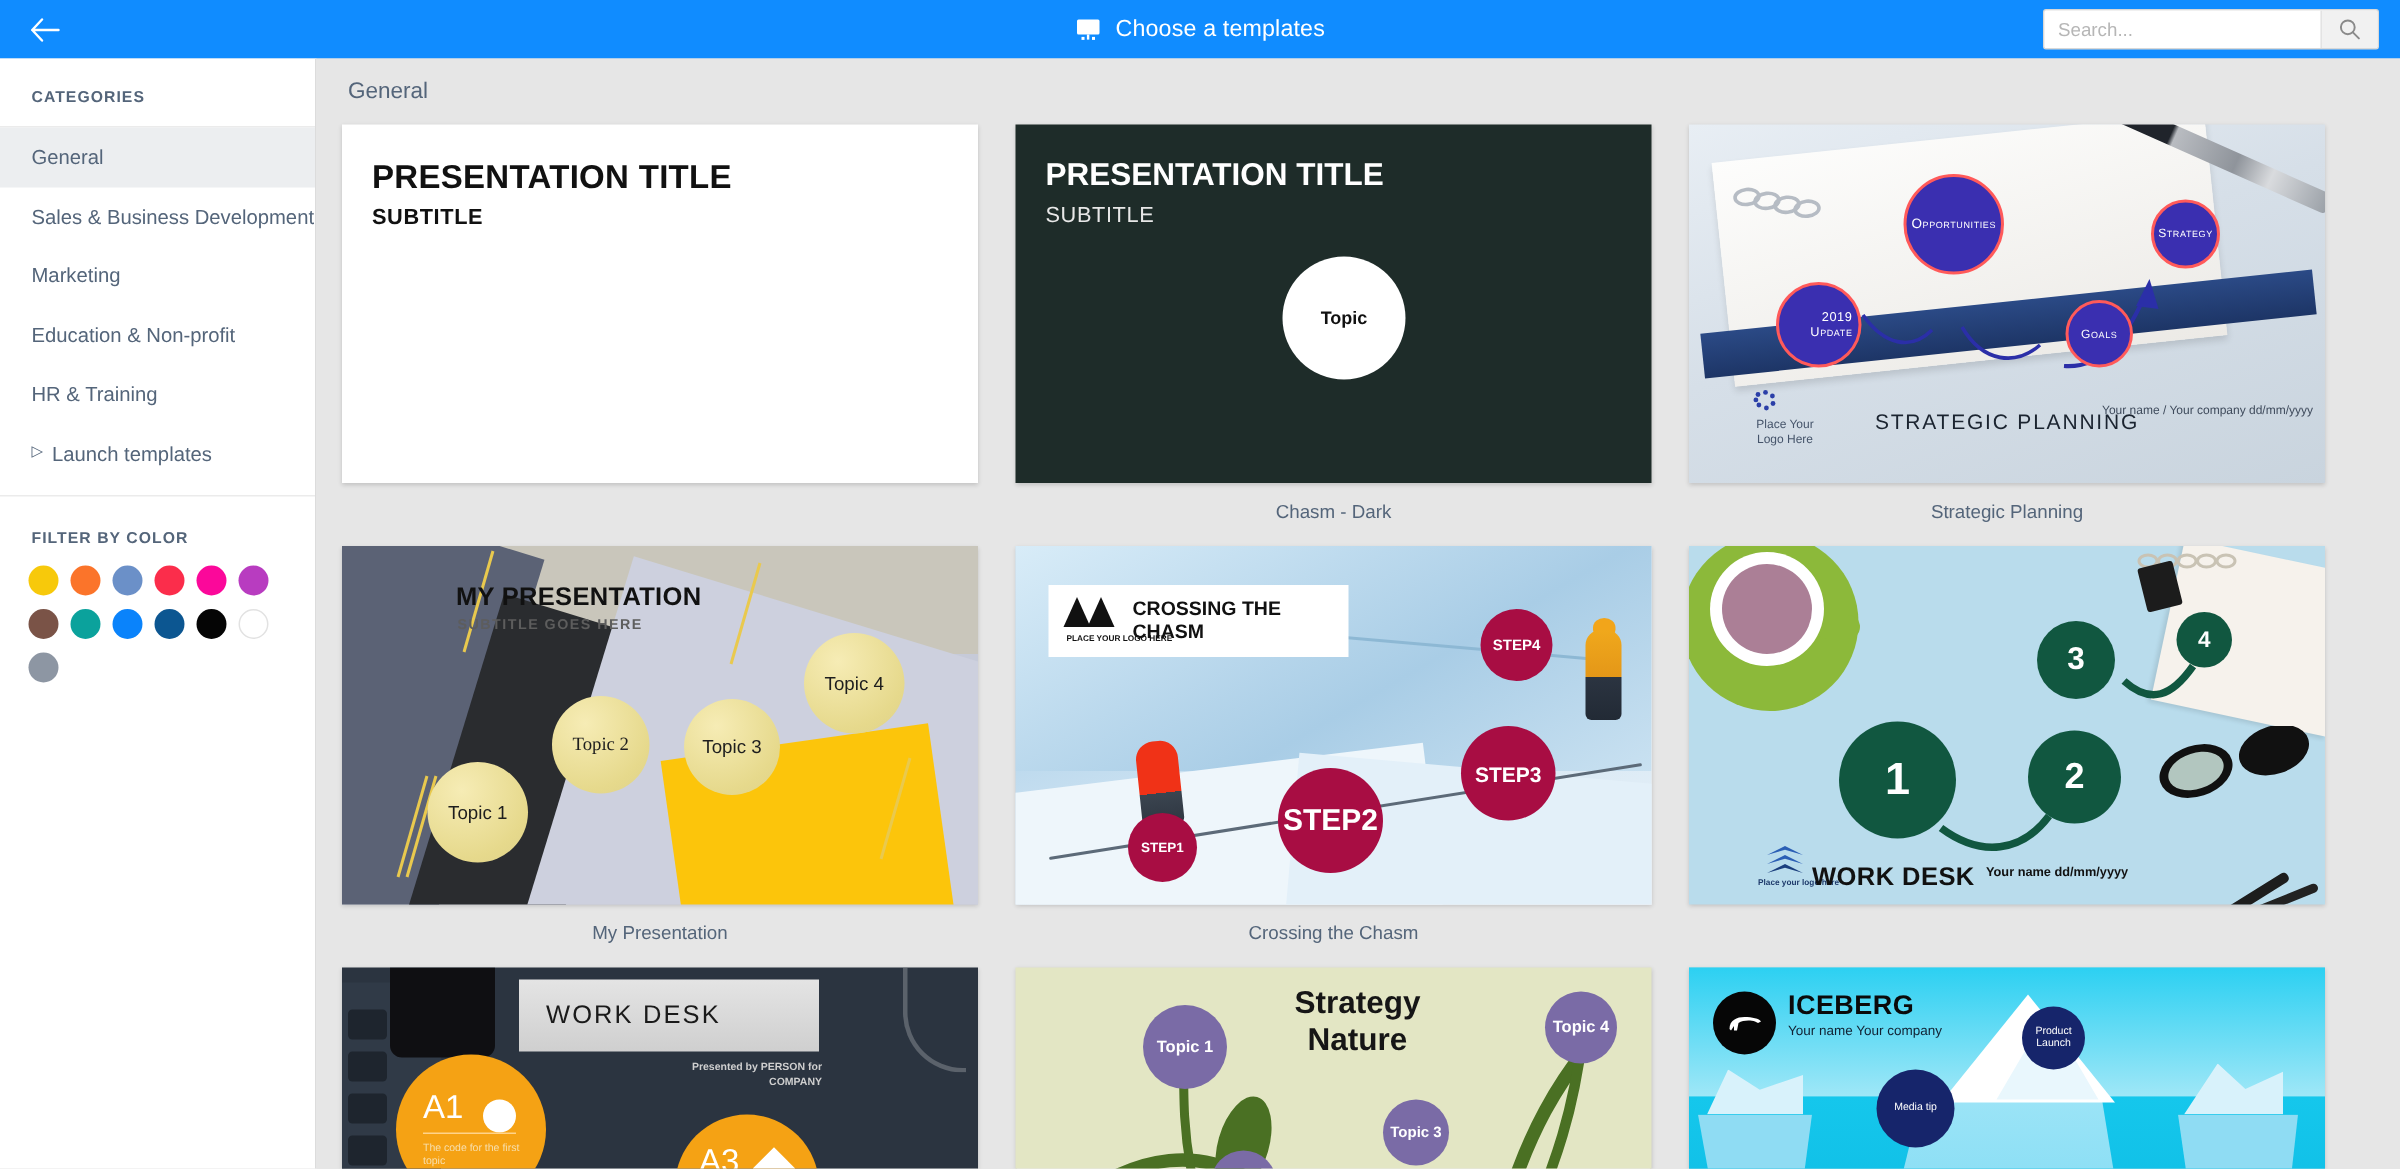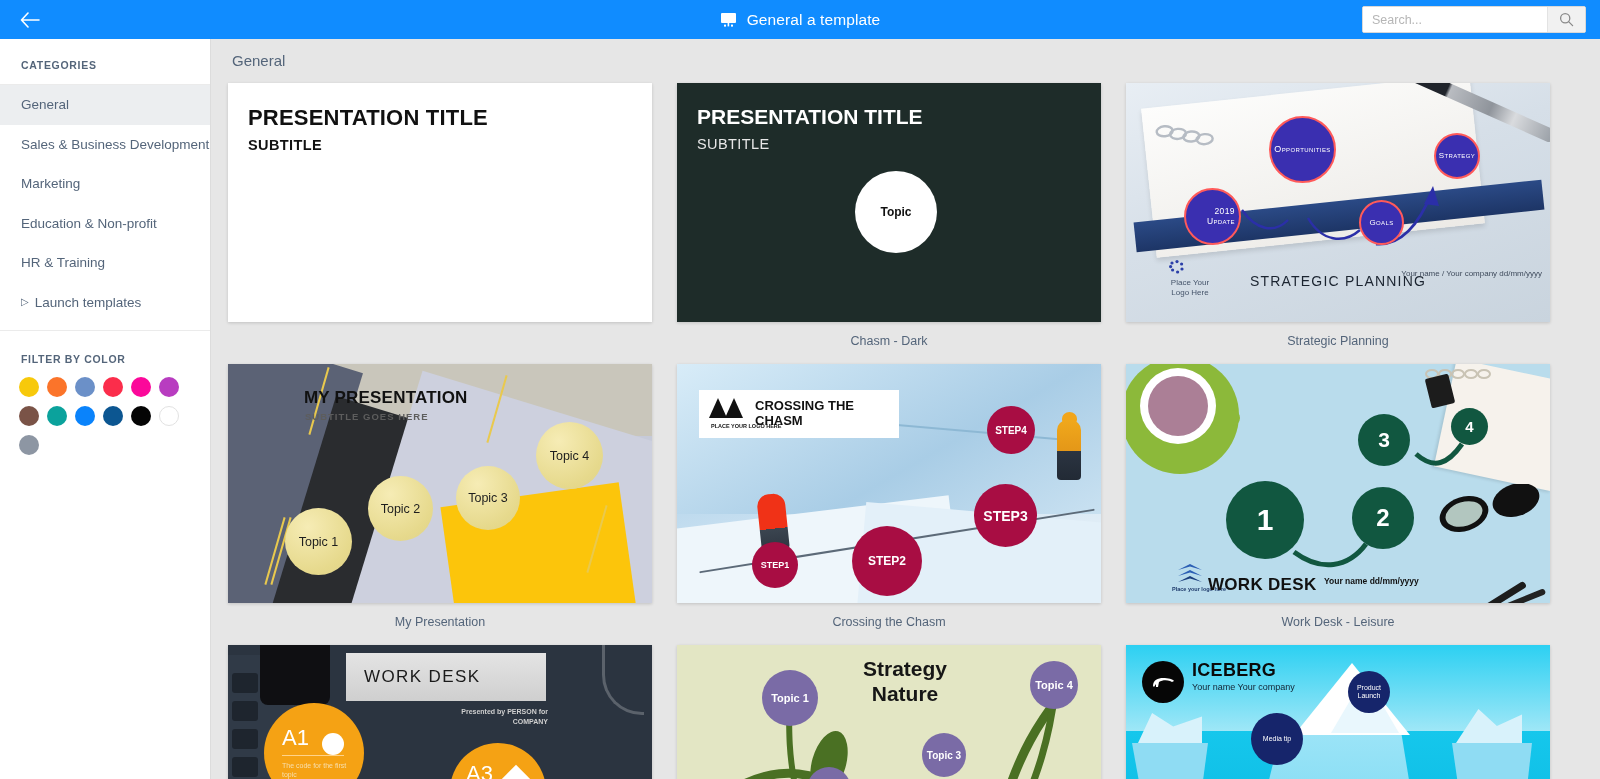--- a/index.html
+++ b/index.html
@@ -149,21 +149,21 @@
   }
   .c3 .node {
     position: absolute; border-radius: 50%; background: #3a2fb0;
     border: 2px solid #ff5a5a; color: #fff;
     display: flex; align-items: center; justify-content: center;
     text-align: right; font-variant: small-caps; letter-spacing: .4px;
     font-size: 9px; line-height: 1.15; padding: 4px;
   }
   .c3 .n1 { left: 58px; top: 105px; width: 57px; height: 57px; font-size: 8.5px; }
   .c3 .n2 { left: 143px; top: 33px; width: 67px; height: 67px; }
-  .c3 .n3 { left: 233px; top: 117px; width: 45px; height: 45px; font-size: 8px; }
+  .c3 .n3 { left: 251px; top: 117px; width: 45px; height: 45px; font-size: 8px; }
   .c3 .n4 { left: 308px; top: 50px; width: 46px; height: 46px; font-size: 8px; }
   .c3 .arrow { position: absolute; left: 110px; top: 85px; }
   .c3 .logodots {
     position: absolute; left: 42px; top: 176px; width: 18px; height: 18px;
   }
   .c3 .logotxt { position: absolute; left: 38px; top: 195px; font-size: 8px; color: #45546a; line-height: 1.25; text-align: center; width: 52px; }
   .c3 .footttl {
     position: absolute; left: 0; right: 0; top: 190px; text-align: center;
     font-size: 14px; color: #1b2430; letter-spacing: 1.2px; font-variant: small-caps;
   }
@@ -179,21 +179,21 @@
   .c4 .streak { position: absolute; width: 2px; height: 70px; background: #e9c94e; transform: rotate(16deg); }
   .c4 .ttl { position: absolute; left: 76px; top: 24px; font-size: 17px; font-weight: bold; color: #111; letter-spacing: .2px; }
   .c4 .sub { position: absolute; left: 77px; top: 47px; font-size: 9.5px; font-weight: bold; color: #5d5d5d; letter-spacing: 1px; }
   .c4 .bub {
     position: absolute; border-radius: 50%;
     background: radial-gradient(circle at 34% 28%, #f6ecb5, #e6d98c 70%, #ded189);
     display: flex; align-items: center; justify-content: center;
     font-size: 12.5px; color: #1e1e1e;
   }
   .c4 .b1 { left: 57px; top: 144px; width: 67px; height: 67px; }
-  .c4 .b2 { left: 140px; top: 112px; width: 65px; height: 65px; }
+  .c4 .b2 { left: 140px; top: 100px; width: 65px; height: 65px; font-family: Liberation Serif, serif; }
   .c4 .b3 { left: 228px; top: 102px; width: 64px; height: 64px; }
   .c4 .b4 { left: 308px; top: 58px; width: 67px; height: 67px; }
 
   
   .c5 { background: linear-gradient(165deg,#cfe4f2 0%,#b6d6ec 35%,#dbeaf5 70%,#eef5fa 100%); }
   .c5 .ice1 { position: absolute; left: 0; top: 0; width: 424px; height: 150px;
     background: linear-gradient(150deg,#d8ecf8,#a9cde6 60%,#c9e1f1); }
   .c5 .ice2 { position: absolute; left: -20px; bottom: -30px; width: 300px; height: 120px;
     background: #eef6fb; transform: rotate(-7deg); }
   .c5 .ice3 { position: absolute; right: -20px; bottom: -20px; width: 260px; height: 110px;
@@ -216,21 +216,21 @@
     position: absolute; right: 20px; top: 56px; width: 24px; height: 60px;
     background: linear-gradient(180deg,#f0a81c 0%,#e49718 52%,#2b3441 52%,#222a35 100%);
     border-radius: 10px 10px 4px 4px;
   }
   .c5 .helmet { position: absolute; right: 24px; top: 48px; width: 15px; height: 13px; background: #f2a51a; border-radius: 50% 50% 40% 40%; }
   .c5 .step {
     position: absolute; border-radius: 50%; background: #a80d43; color: #fff;
     display: flex; align-items: center; justify-content: center; font-weight: bold;
   }
   .c5 .s1 { left: 75px; top: 178px; width: 46px; height: 46px; font-size: 9px; }
-  .c5 .s2 { left: 175px; top: 162px; width: 70px; height: 70px; font-size: 12px; }
+  .c5 .s2 { left: 175px; top: 148px; width: 70px; height: 70px; font-size: 20px; }
   .c5 .s3 { left: 297px; top: 120px; width: 63px; height: 63px; font-size: 14px; }
   .c5 .s4 { left: 310px; top: 42px; width: 48px; height: 48px; font-size: 10px; }
 
   
   .c6 { background: #b9dcec; }
   .c6 .saucer { position: absolute; left: -5px; top: -8px; width: 118px; height: 118px; border-radius: 50%; background: #8cb93a; }
   .c6 .cup { position: absolute; left: 14px; top: 4px; width: 76px; height: 76px; border-radius: 50%; background: #fff; }
   .c6 .coffee { position: absolute; left: 22px; top: 12px; width: 60px; height: 60px; border-radius: 50%; background: #ab7f96; }
   .c6 .handle { position: absolute; left: 84px; top: 46px; width: 30px; height: 16px; border-radius: 8px; background: #8cb93a; }
   .c6 .notebook { position: absolute; right: -14px; top: 6px; width: 120px; height: 110px; background: #f6f2ec; transform: rotate(12deg); box-shadow: -2px 2px 3px rgba(0,0,0,.1); }
@@ -316,21 +316,21 @@
       <path d="M8 1 L1.5 8 L8 15 M1.5 8 L19 8" fill="none" stroke="#ffffff" stroke-width="1.6" stroke-linecap="round" stroke-linejoin="round"></path>
     </svg>
   </div>
   <div class="topbar-center">
     <svg class="easel-icon" width="17" height="15" viewBox="0 0 17 15">
       <rect x="1" y="1" width="15" height="10" rx="1" fill="#ffffff"></rect>
       <rect x="7.6" y="11" width="1.6" height="3.4" fill="#ffffff"></rect>
       <rect x="4" y="12.6" width="2" height="2" fill="#ffffff"></rect>
       <rect x="11" y="12.6" width="2" height="2" fill="#ffffff"></rect>
     </svg>
-    <span class="topbar-title">General a template</span>
+    <span class="topbar-title">Choose a templates</span>
   </div>
   <div class="searchwrap">
     <input type="text" placeholder="Search..." style="">
     <div class="search-btn">
       <svg width="15" height="15" viewBox="0 0 15 15">
         <circle cx="6.2" cy="6.2" r="4.6" fill="none" stroke="#8a8a8a" stroke-width="1.3"></circle>
         <line x1="9.6" y1="9.6" x2="13.6" y2="13.6" stroke="#8a8a8a" stroke-width="1.3" stroke-linecap="round"></line>
       </svg>
     </div>
   </div>
@@ -525,21 +525,20 @@
         <div class="num m4">4</div>
         <svg class="logo" viewBox="0 0 28 18">
           <path d="M2 6 L14 0 L26 6 L14 2.5 Z" fill="#2b5fb5"></path>
           <path d="M2 12 L14 6 L26 12 L14 8.5 Z" fill="#2b5fb5"></path>
           <path d="M2 18 L14 12 L26 18 L14 14.5 Z" fill="#1b3f7e"></path>
         </svg>
         <div class="logotxt">Place your logo here</div>
         <div class="wd">WORK DESK</div>
         <div class="meta">Your name dd/mm/yyyy</div>
       </div>
-      <div class="caption">Work Desk - Leisure</div>
     </div>
 
     <div class="cell">
       <div class="card c7">
         <div class="keyboard"></div>
         <div class="key" style="top:28px"></div>
         <div class="key" style="top:56px"></div>
         <div class="key" style="top:84px"></div>
         <div class="key" style="top:112px"></div>
 

